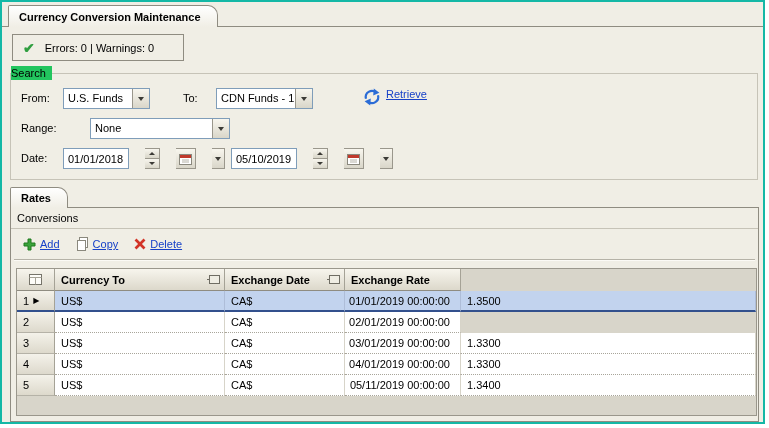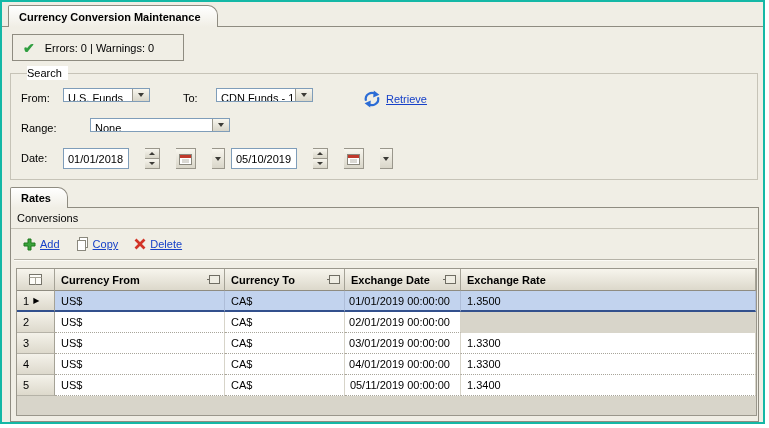--- a/index.html
+++ b/index.html
@@ -18,29 +18,29 @@
 
   
   .status-box { position: absolute; left: 10px; top: 32px; width: 172px; height: 27px;
                 border: 1px solid #8f8c81; display: flex; align-items: center; gap: 10px;
                 padding: 0 10px; background: #f0eee5; }
   .check { color: #2f9e3f; font-size: 14px; font-weight: bold; line-height: 1; }
 
   
   .group { position: absolute; left: 8px; top: 71px; width: 748px; height: 107px;
            border: 1px solid #c6c3b7; }
-  .group-label { position: absolute; top: -8px; left: 16px; background: #ffffff;
+  .group-label { position: absolute; top: -8px; left: 0; background: #22c55e;
                  padding: 0 6px 0 0; line-height: 14px; }
   .flabel { position: absolute; line-height: 21px; }
   #lbl-from  { left: 10px; top: 14px; }
   #lbl-to    { left: 172px; top: 14px; }
   #lbl-range { left: 10px; top: 44px; }
   #lbl-date  { left: 10px; top: 74px; }
 
-  .combo { position: absolute; height: 14px; display: flex; border: 1px solid #7f9db9; background: #fff; }
+  .combo { position: absolute; height: 21px; display: flex; border: 1px solid #7f9db9; background: #fff; }
   #combo-from  { left: 52px; top: 14px; width: 87px; }
   #combo-to    { left: 205px; top: 14px; width: 97px; }
   #combo-range { left: 52px; top: 44px; width: 140px; margin-left: 27px; }
   .combo-text { flex: 1; padding: 0 4px; line-height: 19px; white-space: nowrap; overflow: hidden; }
   .combo-btn { width: 17px; flex: none; background: linear-gradient(#f8f6ee, #d9d6c9);
                border-left: 1px solid #9a978c; display: flex; align-items: center; justify-content: center; }
   .tri-down { width: 0; height: 0; border-left: 3.5px solid transparent;
               border-right: 3.5px solid transparent; border-top: 4px solid #3c3b36; }
   .tri-up   { width: 0; height: 0; border-left: 3px solid transparent;
               border-right: 3px solid transparent; border-bottom: 3.5px solid #3c3b36; }
@@ -59,21 +59,21 @@
   .spin-btn + .spin-btn { border-top: 1px solid #9a978c; }
   .cal-btn { width: 20px; border: 1px solid #9a978c; border-left: none;
              background: linear-gradient(#f8f6ee, #d9d6c9);
              display: flex; align-items: center; justify-content: center; }
   .cal-caret { width: 13px; border: 1px solid #9a978c; border-left: none;
                background: linear-gradient(#f8f6ee, #d9d6c9);
                display: flex; align-items: center; justify-content: center; }
 
   .link { color: #1741c8; text-decoration: underline; cursor: pointer; }
   #retrieve { position: absolute; left: 352px; top: 14px; height: 21px;
-              display: flex; align-items: center; gap: 5px; }
+              display: flex; align-items: flex-start; gap: 5px; }
 
   
   .panel { position: absolute; left: 8px; top: 205px; width: 749px; height: 215px;
            border: 1px solid #8f8c81; background: #f0eee5; }
   .caption { position: absolute; top: 4px; left: 6px; }
   .caption-line { position: absolute; top: 20px; left: 0; right: 0; border-top: 1px solid #c6c3b7; }
   .toolbar { position: absolute; top: 26px; left: 12px; height: 20px;
              display: flex; align-items: center; gap: 16px; }
   .tool { display: flex; align-items: center; gap: 4px; cursor: pointer; }
   .toolbar-line { position: absolute; top: 51px; left: 3px; right: 3px;
@@ -242,24 +242,20 @@
     <div class="grid">
       <div class="grow ghead">
         <div class="hcell hcorner">
           <svg width="13" height="11" viewBox="0 0 13 11">
             <rect x="0.5" y="0.5" width="12" height="10" fill="#fdfcf8" stroke="#76746a"></rect>
             <line x1="0.5" y1="3.5" x2="12.5" y2="3.5" stroke="#a5a296"></line>
             <line x1="6.5" y1="3.5" x2="6.5" y2="10.5" stroke="#a5a296"></line>
           </svg>
         </div>
         <div class="hcell">
-          <span class="hlabel">Currency From</span>
-          <span class="pin"></span>
-        </div>
-        <div class="hcell">
           <span class="hlabel">Currency To</span>
           <span class="pin"></span>
         </div>
         <div class="hcell">
           <span class="hlabel">Exchange Date</span>
           <span class="pin"></span>
         </div>
         <div class="hcell">
           <span class="hlabel">Exchange Rate</span>
         </div>

